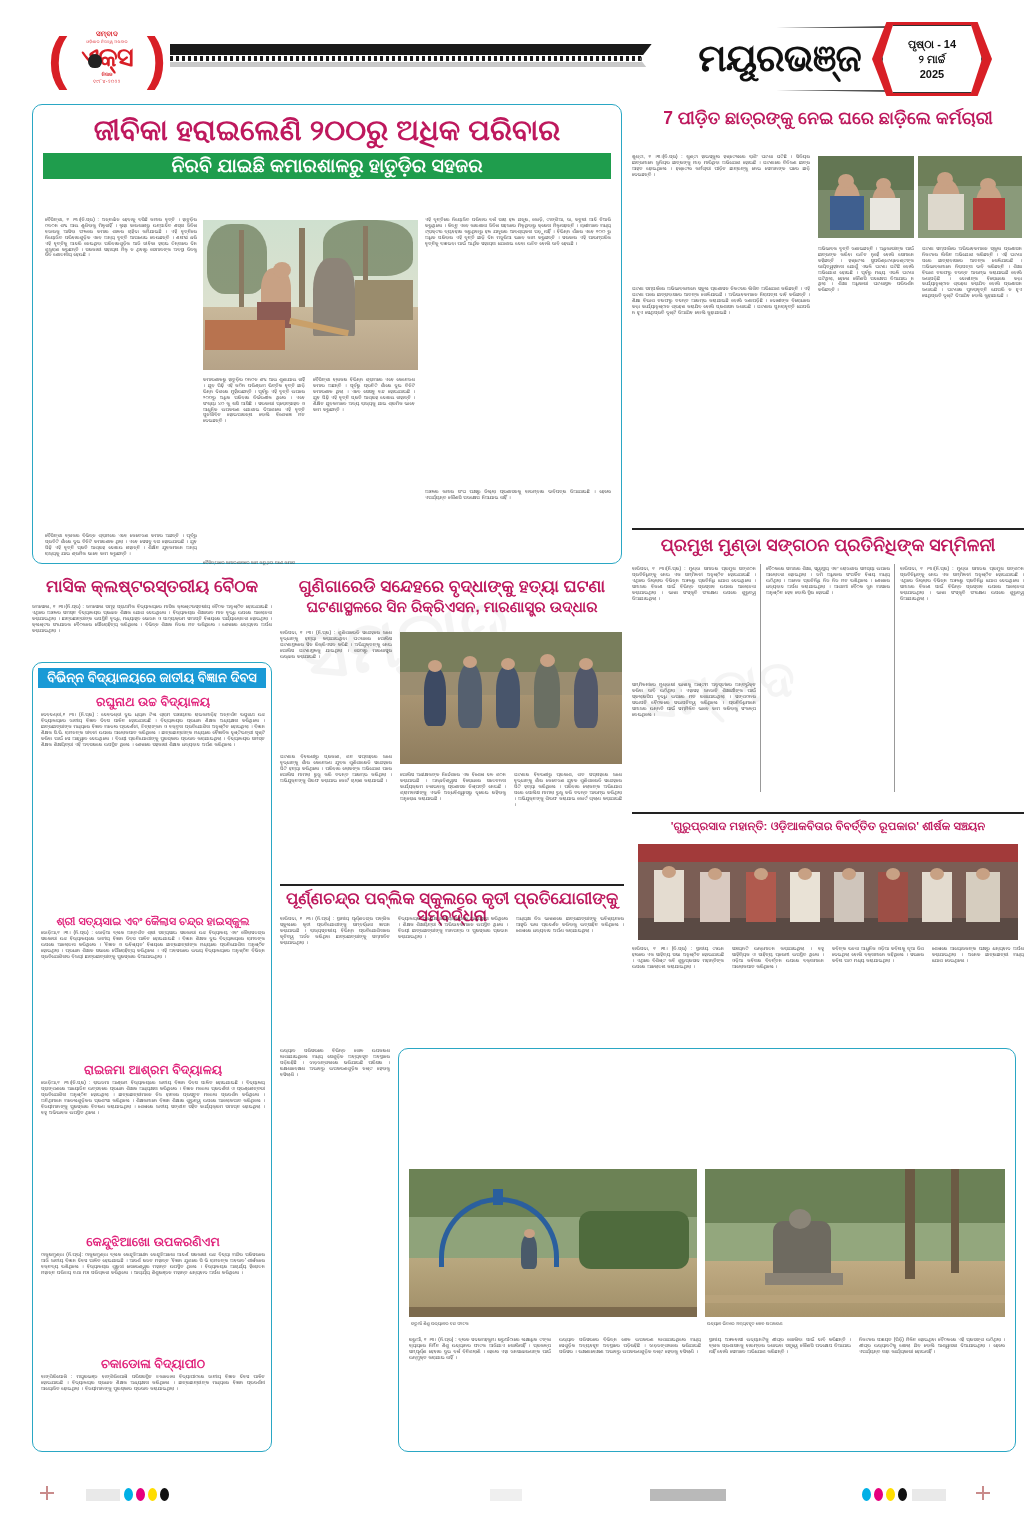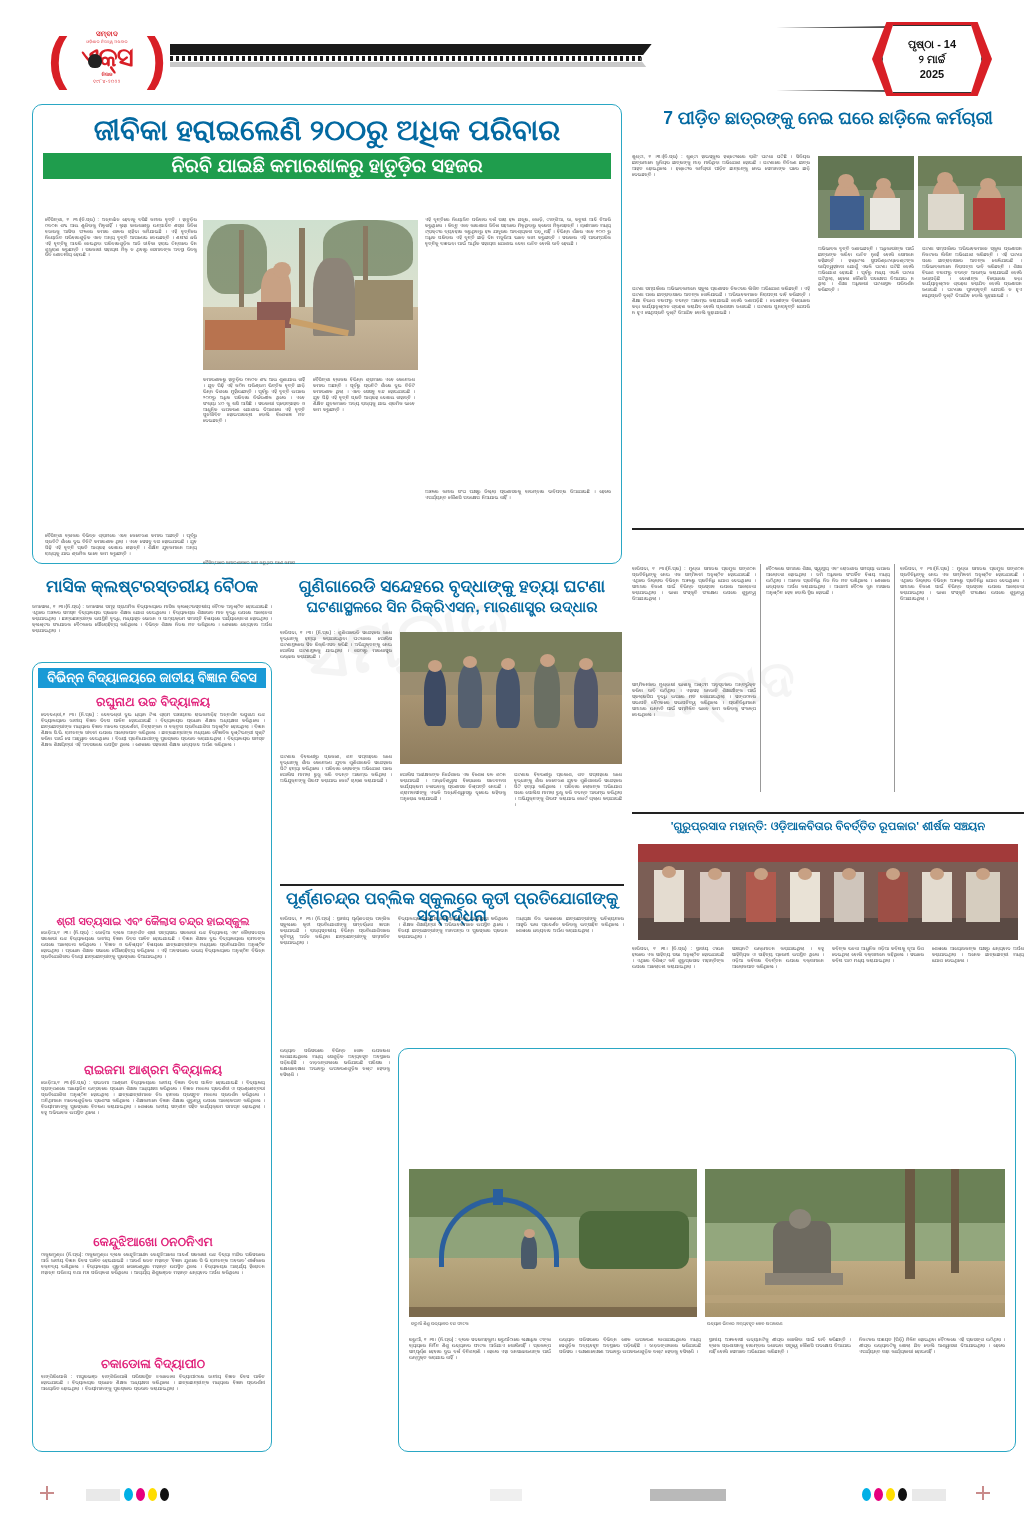--- a/index.html
+++ b/index.html
@@ -40,21 +40,21 @@
   .hex { position:absolute; left:872px; top:22px; width:120px; height:74px; }
   .hex-red { position:absolute; inset:0; background:#d81f26;
     clip-path: polygon(12% 0%, 88% 0%, 100% 50%, 88% 100%, 12% 100%, 0% 50%); }
   .hex-white { position:absolute; left:10px; top:3px; width:100px; height:68px; background:#fff; border:1.5px solid #333;
     clip-path: polygon(11% 0%, 89% 0%, 100% 50%, 89% 100%, 11% 100%, 0% 50%);
     display:flex; flex-direction:column; align-items:center; justify-content:center; gap:2px; }
   .hex-l { font-size:11px; font-weight:bold; color:#111; }
 
   
   .rbox { position:absolute; border:1.5px solid #2aa7c4; border-radius:10px; background:#fff; }
-  .hl { font-weight:bold; color:#0369a1; text-align:center; line-height:1.05; }
+  .hl { font-weight:bold; color:#be185d; text-align:center; line-height:1.05; }
   .green-band { background:#1f9d4d; color:#fff; font-weight:bold; text-align:center; }
   .red-band { background:#e0231c; color:#fff; font-weight:bold; text-align:center; }
   .blue-band { background:#1a9ad6; color:#fff; font-weight:bold; text-align:center; }
   .cyan-band { background:#15a3dd; color:#fff; font-weight:bold; text-align:center; }
   .pinkhd { color:#e0217a; font-weight:bold; text-align:center; }
   .rule { background:#444; height:1px; }
   .vrule { position:absolute; width:1px; background:#999; }
 
   
   .txt { color:#2b2b2b; font-size:4.6px; line-height:5.6px; text-align:justify;
@@ -107,20 +107,21 @@
     </div>
 
     <div class="bar-wrap">
       <div class="bar-black"></div>
         <div class="bar-dot"></div>
         <div class="bar-grey"></div>
     </div>
 
     <div class="ribbon">
       <div class="ribbon-shape"></div>
+      <div class="ribbon-title">ମୟୂରଭଞ୍ଜ</div>
     </div>
 
     <div class="hex">
       <div class="hex-red"></div>
       <div class="hex-white">
         <div class="hex-l">ପୃଷ୍ଠା - 14</div>
         <div class="hex-l">୨ ମାର୍ଚ୍ଚ</div>
         <div class="hex-l">2025</div>
       </div>
     </div>
@@ -185,20 +186,21 @@
 
     <div class="txt od" style="position:absolute; left:0px; top:50px; width:178px; height:126px;">ଖୁଣ୍ଟା, ୧ ।୩।(ନି.ପ୍ର) : ଖୁଣ୍ଟା ହାଇସ୍କୁଲ ହଷ୍ଟେଲରେ ରାଗିଂ ଘଟଣା ଘଟିଛି । ସିନିୟର ଛାତ୍ରମାନେ ଜୁନିୟର ଛାତ୍ରଙ୍କୁ ମାଡ଼ ମାରିଥିବା ଅଭିଯୋଗ ହୋଇଛି । ଘଟଣାରେ ତିନିଜଣ ଛାତ୍ର ଆହତ ହୋଇଥିଲେ । ହଷ୍ଟେଲ କର୍ମଚାରୀ ପୀଡ଼ିତ ଛାତ୍ରଙ୍କୁ ନେଇ ସେମାନଙ୍କ ଘରେ ଛାଡ଼ି ଦେଇଛନ୍ତି ।</div>
     <div class="txt od" style="position:absolute; left:0px; top:182px; width:178px; height:238px;">ଘଟଣା ସମ୍ପର୍କରେ ଅଭିଭାବକମାନେ ସ୍କୁଲ ପ୍ରଶାସନ ନିକଟରେ ଲିଖିତ ଅଭିଯୋଗ କରିଛନ୍ତି । ଏହି ଘଟଣା ପରେ ଛାତ୍ରାବାସରେ ଆତଙ୍କ ଖେଳିଯାଇଛି । ଅଭିଭାବକମାନେ ନିରାପତ୍ତା ଦାବି କରିଛନ୍ତି । ଶିକ୍ଷା ବିଭାଗ ତରଫରୁ ତଦନ୍ତ ଆରମ୍ଭ କରାଯାଇଛି ବୋଲି ଜଣାପଡ଼ିଛି । ଦୋଷୀଙ୍କ ବିରୋଧରେ କଡ଼ା କାର୍ଯ୍ୟାନୁଷ୍ଠାନ ଗ୍ରହଣ କରାଯିବ ବୋଲି ପ୍ରଶାସନ ଜଣାଇଛି । ଘଟଣାର ପୁନରାବୃତ୍ତି ଯେପରି ନ ହୁଏ ସେଥିପ୍ରତି ଦୃଷ୍ଟି ଦିଆଯିବ ବୋଲି କୁହାଯାଇଛି ।</div>
     <div class="txt od" style="position:absolute; left:186px; top:142px; width:96px; height:278px;">ଅଭିଭାବକ ବୃତ୍ତି ଜଣାଇଛନ୍ତି । ଅଧିକାରୀଙ୍କ ପାଇଁ ଛାତ୍ରଙ୍କ କରିବା ଉଚିତ ନୁହେଁ ବୋଲି ସେମାନେ କହିଛନ୍ତି । ହଷ୍ଟେଲ ସୁପରିଣ୍ଟେଣ୍ଡେଣ୍ଟଙ୍କ ଦାୟିତ୍ୱହୀନତା ଯୋଗୁଁ ଏଭଳି ଘଟଣା ଘଟିଛି ବୋଲି ଅଭିଯୋଗ ହୋଇଛି । ପୂର୍ବରୁ ମଧ୍ୟ ଏଭଳି ଘଟଣା ଘଟିଥିଲା, ହେଲେ କୌଣସି ପଦକ୍ଷେପ ନିଆଯାଇ ନ ଥିଲା । ଶିକ୍ଷା ଅଧିକାରୀ ଘଟଣାସ୍ଥଳ ପରିଦର୍ଶନ କରିଛନ୍ତି ।</div>
     <div class="txt od" style="position:absolute; left:290px; top:142px; width:100px; height:278px;">ଘଟଣା ସମ୍ପର୍କରେ ଅଭିଭାବକମାନେ ସ୍କୁଲ ପ୍ରଶାସନ ନିକଟରେ ଲିଖିତ ଅଭିଯୋଗ କରିଛନ୍ତି । ଏହି ଘଟଣା ପରେ ଛାତ୍ରାବାସରେ ଆତଙ୍କ ଖେଳିଯାଇଛି । ଅଭିଭାବକମାନେ ନିରାପତ୍ତା ଦାବି କରିଛନ୍ତି । ଶିକ୍ଷା ବିଭାଗ ତରଫରୁ ତଦନ୍ତ ଆରମ୍ଭ କରାଯାଇଛି ବୋଲି ଜଣାପଡ଼ିଛି । ଦୋଷୀଙ୍କ ବିରୋଧରେ କଡ଼ା କାର୍ଯ୍ୟାନୁଷ୍ଠାନ ଗ୍ରହଣ କରାଯିବ ବୋଲି ପ୍ରଶାସନ ଜଣାଇଛି । ଘଟଣାର ପୁନରାବୃତ୍ତି ଯେପରି ନ ହୁଏ ସେଥିପ୍ରତି ଦୃଷ୍ଟି ଦିଆଯିବ ବୋଲି କୁହାଯାଇଛି ।</div>
 
     <div class="rule" style="position:absolute; left:0; top:424px; width:392px; height:2px; background:#222;"></div>
   </div>
 
   <div style="position:absolute; left:632px; top:536px; width:392px; height:262px;">
+    <div class="hl" style="font-size:17.5px;">ପ୍ରମୁଖ ମୁଣ୍ଡା ସଙ୍ଗଠନ ପ୍ରତିନିଧିଙ୍କ ସମ୍ମିଳନୀ</div>
     <div class="txt od" style="position:absolute; left:0; top:30px; width:124px; height:110px;">ବାରିପଦା, ୧ ।୩।(ନି.ପ୍ର) : ମୁଣ୍ଡା ସମାଜର ପ୍ରମୁଖ ସଙ୍ଗଠନ ପ୍ରତିନିଧିଙ୍କୁ ନେଇ ଏକ ସମ୍ମିଳନୀ ଅନୁଷ୍ଠିତ ହୋଇଯାଇଛି । ଏଥିରେ ଜିଲ୍ଲାର ବିଭିନ୍ନ ଅଞ୍ଚଳରୁ ପ୍ରତିନିଧି ଯୋଗ ଦେଇଥିଲେ । ସମାଜର ବିକାଶ ପାଇଁ ବିଭିନ୍ନ ପ୍ରସ୍ତାବ ଉପରେ ଆଲୋଚନା କରାଯାଇଥିଲା । ଭାଷା ସଂସ୍କୃତି ସଂରକ୍ଷଣ ଉପରେ ଗୁରୁତ୍ୱ ଦିଆଯାଇଥିଲା ।</div>
     <div class="txt od" style="position:absolute; left:0; top:146px; width:124px; height:110px;">ସମ୍ମିଳନୀରେ ମୁଣ୍ଡାରୀ ଭାଷାକୁ ଅଷ୍ଟମ ଅନୁସୂଚୀରେ ଅନ୍ତର୍ଭୁକ୍ତ କରିବା ଦାବି ଉଠିଥିଲା । ଏହାସହ ଜନଜାତି ଶିକ୍ଷାର୍ଥୀଙ୍କ ପାଇଁ ସ୍କଲାରସିପ ବୃଦ୍ଧି ଉପରେ ମତ ରଖାଯାଇଥିଲା । ସଙ୍ଗଠନର ସଭାପତି ବୈଠକରେ ସଭାପତିତ୍ୱ କରିଥିଲେ । ପ୍ରତିନିଧିମାନେ ସମାଜର ଉନ୍ନତି ପାଇଁ ସମ୍ମିଳିତ ଭାବେ କାମ କରିବାକୁ ସଂକଳ୍ପ ନେଇଥିଲେ ।</div>
     <div class="txt od" style="position:absolute; left:134px; top:30px; width:124px; height:226px;">ବୈଠକରେ ସମାଜର ଶିକ୍ଷା, ସ୍ୱାସ୍ଥ୍ୟ ଏବଂ ରୋଜଗାର ସମସ୍ୟା ଉପରେ ଆଲୋଚନା ହୋଇଥିଲା । ଜମି ଅଧିକାର ସଂପର୍କିତ ବିଷୟ ମଧ୍ୟ ଉଠିଥିଲା । ଅନେକ ପ୍ରତିନିଧି ନିଜ ନିଜ ମତ ରଖିଥିଲେ । ଶେଷରେ ଧନ୍ୟବାଦ ଅର୍ପଣ କରାଯାଇଥିଲା । ଆଗାମୀ ବୈଠକ ଜୁନ ମାସରେ ଅନୁଷ୍ଠିତ ହେବ ବୋଲି ସ୍ଥିର ହୋଇଛି ।</div>
     <div class="txt od" style="position:absolute; left:268px; top:30px; width:124px; height:226px;">ବାରିପଦା, ୧ ।୩।(ନି.ପ୍ର) : ମୁଣ୍ଡା ସମାଜର ପ୍ରମୁଖ ସଙ୍ଗଠନ ପ୍ରତିନିଧିଙ୍କୁ ନେଇ ଏକ ସମ୍ମିଳନୀ ଅନୁଷ୍ଠିତ ହୋଇଯାଇଛି । ଏଥିରେ ଜିଲ୍ଲାର ବିଭିନ୍ନ ଅଞ୍ଚଳରୁ ପ୍ରତିନିଧି ଯୋଗ ଦେଇଥିଲେ । ସମାଜର ବିକାଶ ପାଇଁ ବିଭିନ୍ନ ପ୍ରସ୍ତାବ ଉପରେ ଆଲୋଚନା କରାଯାଇଥିଲା । ଭାଷା ସଂସ୍କୃତି ସଂରକ୍ଷଣ ଉପରେ ଗୁରୁତ୍ୱ ଦିଆଯାଇଥିଲା ।</div>
     <div class="vrule" style="left:128px; top:28px; height:228px;"></div>
     <div class="vrule" style="left:262px; top:28px; height:228px;"></div>
   </div>
 
   <div style="position:absolute; left:632px; top:812px; width:392px; height:218px;">
     <div class="rule" style="width:392px; background:#222; height:1.5px;"></div>
@@ -248,21 +250,21 @@
       <div class="pinkhd" style="font-size:11px;">ଶ୍ରୀ ସତ୍ୟସାଇ ଏବଂ କୈଲାସ ଚନ୍ଦ୍ର ହାଇସ୍କୁଲ</div>
       <div class="txt od" style="height:122px; margin-top:2px;">ଜୋଡ଼ିଆ,୧ ।୩। (ନି.ପ୍ର) : ଜୋଡ଼ିଆ ବ୍ଲକ ଅନ୍ତର୍ଗତ ଶ୍ରୀ ସତ୍ୟସାଇ ସରକାରୀ ଉଚ୍ଚ ବିଦ୍ୟାଳୟ ଏବଂ କୈଲାସଚନ୍ଦ୍ର ସରକାରୀ ଉଚ୍ଚ ବିଦ୍ୟାଳୟରେ ଜାତୀୟ ବିଜ୍ଞାନ ଦିବସ ପାଳିତ ହୋଇଯାଇଛି । ବିଜ୍ଞାନ ଶିକ୍ଷକ ଦୁଇ ବିଦ୍ୟାଳୟରେ ରାମନଙ୍କ ଉପରେ ଆଲୋଚନା କରିଥିଲେ । 'ବିଜ୍ଞାନ ଓ ଭବିଷ୍ୟତ' ବିଷୟରେ ଛାତ୍ରଛାତ୍ରୀଙ୍କ ମଧ୍ୟରେ ପ୍ରତିଯୋଗିତା ଅନୁଷ୍ଠିତ ହୋଇଥିଲା । ପ୍ରଧାନ ଶିକ୍ଷକ ସଭାରେ ପୌରୋହିତ୍ୟ କରିଥିଲେ । ଏହି ଅବସରରେ ଉଭୟ ବିଦ୍ୟାଳୟରେ ଅନୁଷ୍ଠିତ ବିଭିନ୍ନ ପ୍ରତିଯୋଗିତାର ବିଜୟୀ ଛାତ୍ରଛାତ୍ରୀଙ୍କୁ ପୁରସ୍କାର ଦିଆଯାଇଥିଲା ।</div>
     </div>
 
     <div style="position:absolute; left:8px; top:400px; width:224px;">
       <div class="pinkhd" style="font-size:12.5px;">ରାଇଜମା ଆଶ୍ରମ ବିଦ୍ୟାଳୟ</div>
       <div class="txt od" style="height:150px; margin-top:2px;">ଜୋଡ଼ିଆ,୧ ।୩।(ନି.ପ୍ର) : ରାଇଜମା ଆଶ୍ରମ ବିଦ୍ୟାଳୟରେ ଜାତୀୟ ବିଜ୍ଞାନ ଦିବସ ପାଳିତ ହୋଇଯାଇଛି । ବିଦ୍ୟାଳୟ ପ୍ରାଙ୍ଗଣରେ ଆୟୋଜିତ ଉତ୍ସବରେ ପ୍ରଧାନ ଶିକ୍ଷକ ଅଧ୍ୟକ୍ଷତା କରିଥିଲେ । ବିଜ୍ଞାନ ମଡେଲ ପ୍ରଦର୍ଶନୀ ଓ ପ୍ରଶ୍ନୋତ୍ତରୀ ପ୍ରତିଯୋଗିତା ଅନୁଷ୍ଠିତ ହୋଇଥିଲା । ଛାତ୍ରଛାତ୍ରୀମାନେ ନିଜ ହାତରେ ପ୍ରସ୍ତୁତ ମଡେଲ ପ୍ରଦର୍ଶନ କରିଥିଲେ । ଅତିଥିମାନେ ମଡେଲଗୁଡ଼ିକର ପ୍ରଶଂସା କରିଥିଲେ । ଶିକ୍ଷକମାନେ ବିଜ୍ଞାନ ଶିକ୍ଷାର ଗୁରୁତ୍ୱ ଉପରେ ଆଲୋକପାତ କରିଥିଲେ । ବିଜୟୀମାନଙ୍କୁ ପୁରସ୍କାର ବିତରଣ କରାଯାଇଥିଲା । ଶେଷରେ ଜାତୀୟ ସଙ୍ଗୀତ ସହିତ କାର୍ଯ୍ୟକ୍ରମ ସମାପ୍ତ ହୋଇଥିଲା । ବହୁ ଅଭିଭାବକ ଉପସ୍ଥିତ ଥିଲେ ।</div>
     </div>
 
     <div style="position:absolute; left:8px; top:572px; width:224px;">
-      <div class="pinkhd" style="font-size:12.5px;">କେନ୍ଦୁଝିଆଖୋ ଠନଠନିଏମ</div>
+      <div class="pinkhd" style="font-size:12.5px;">କେନ୍ଦୁଝିଆଖୋ ଉପକରଣିଏମ</div>
       <div class="txt od" style="height:106px; margin-top:2px;">ଠାକୁରମୁଣ୍ଡା (ନି.ପ୍ର): ଠାକୁରମୁଣ୍ଡା ବ୍ଲକ କେନ୍ଦୁଝିଆଧୀନ କେନ୍ଦୁଝିଆଖୋ ଆଦର୍ଶ ସରକାରୀ ଉଚ୍ଚ ବିଦ୍ୟା ମନ୍ଦିର ପରିସରରେ ଆଜି ଜାତୀୟ ବିଜ୍ଞାନ ଦିବସ ପାଳିତ ହେଇଯାଇଛି । ଆଦର୍ଶ ରଜତ ମହାନ୍ତ 'ବିଜ୍ଞାନ ଯୁଗରେ ସି ଭି ରାମନଙ୍କ ଅବଦାନ' ଶୀର୍ଷକରେ ବକ୍ତବ୍ୟ ରଖିଥିଲେ । ବିଦ୍ୟାଳୟର ଗୁରୁଜୀ ନୋରେଶ୍ୱର ମହାନ୍ତ ଉପସ୍ଥିତ ଥିଲେ । ବିଦ୍ୟାଳୟର ଆଚାର୍ଯ୍ୟ ହିରୋଚନ ମହାନ୍ତ ପରିଚୟ ତଥା ମଞ୍ଚ ପରିଚାଳନା କରିଥିଲେ । ଆଚାର୍ଯ୍ୟ ଶିଶୁରଞ୍ଜନ ମହାନ୍ତ ଧନ୍ୟବାଦ ଅର୍ପଣ କରିଥିଲେ ।</div>
     </div>
 
     <div style="position:absolute; left:8px; top:694px; width:224px;">
       <div class="pinkhd" style="font-size:12.5px;">ଚକାଡୋଳା ବିଦ୍ୟାପୀଠ</div>
       <div class="txt od" style="height:78px; margin-top:2px;">ବାଙ୍ଗିରିପୋଷି : ମୟୂରଭଞ୍ଜ ବାଙ୍ଗିରିପୋଷି ପରିସରସ୍ଥିତ ଚକାଡୋଳା ବିଦ୍ୟାପୀଠରେ ଜାତୀୟ ବିଜ୍ଞାନ ଦିବସ ପାଳିତ ହୋଇଯାଇଛି । ବିଦ୍ୟାଳୟର ପ୍ରଧାନ ଶିକ୍ଷକ ଅଧ୍ୟକ୍ଷତା କରିଥିଲେ । ଛାତ୍ରଛାତ୍ରୀଙ୍କ ମଧ୍ୟରେ ବିଜ୍ଞାନ ପ୍ରଦର୍ଶନୀ ଆୟୋଜିତ ହୋଇଥିଲା । ବିଜୟୀମାନଙ୍କୁ ପୁରସ୍କାର ପ୍ରଦାନ କରାଯାଇଥିଲା ।</div>
     </div>
   </div>
 
   <div style="position:absolute; left:280px; top:578px; width:344px; height:300px;">

